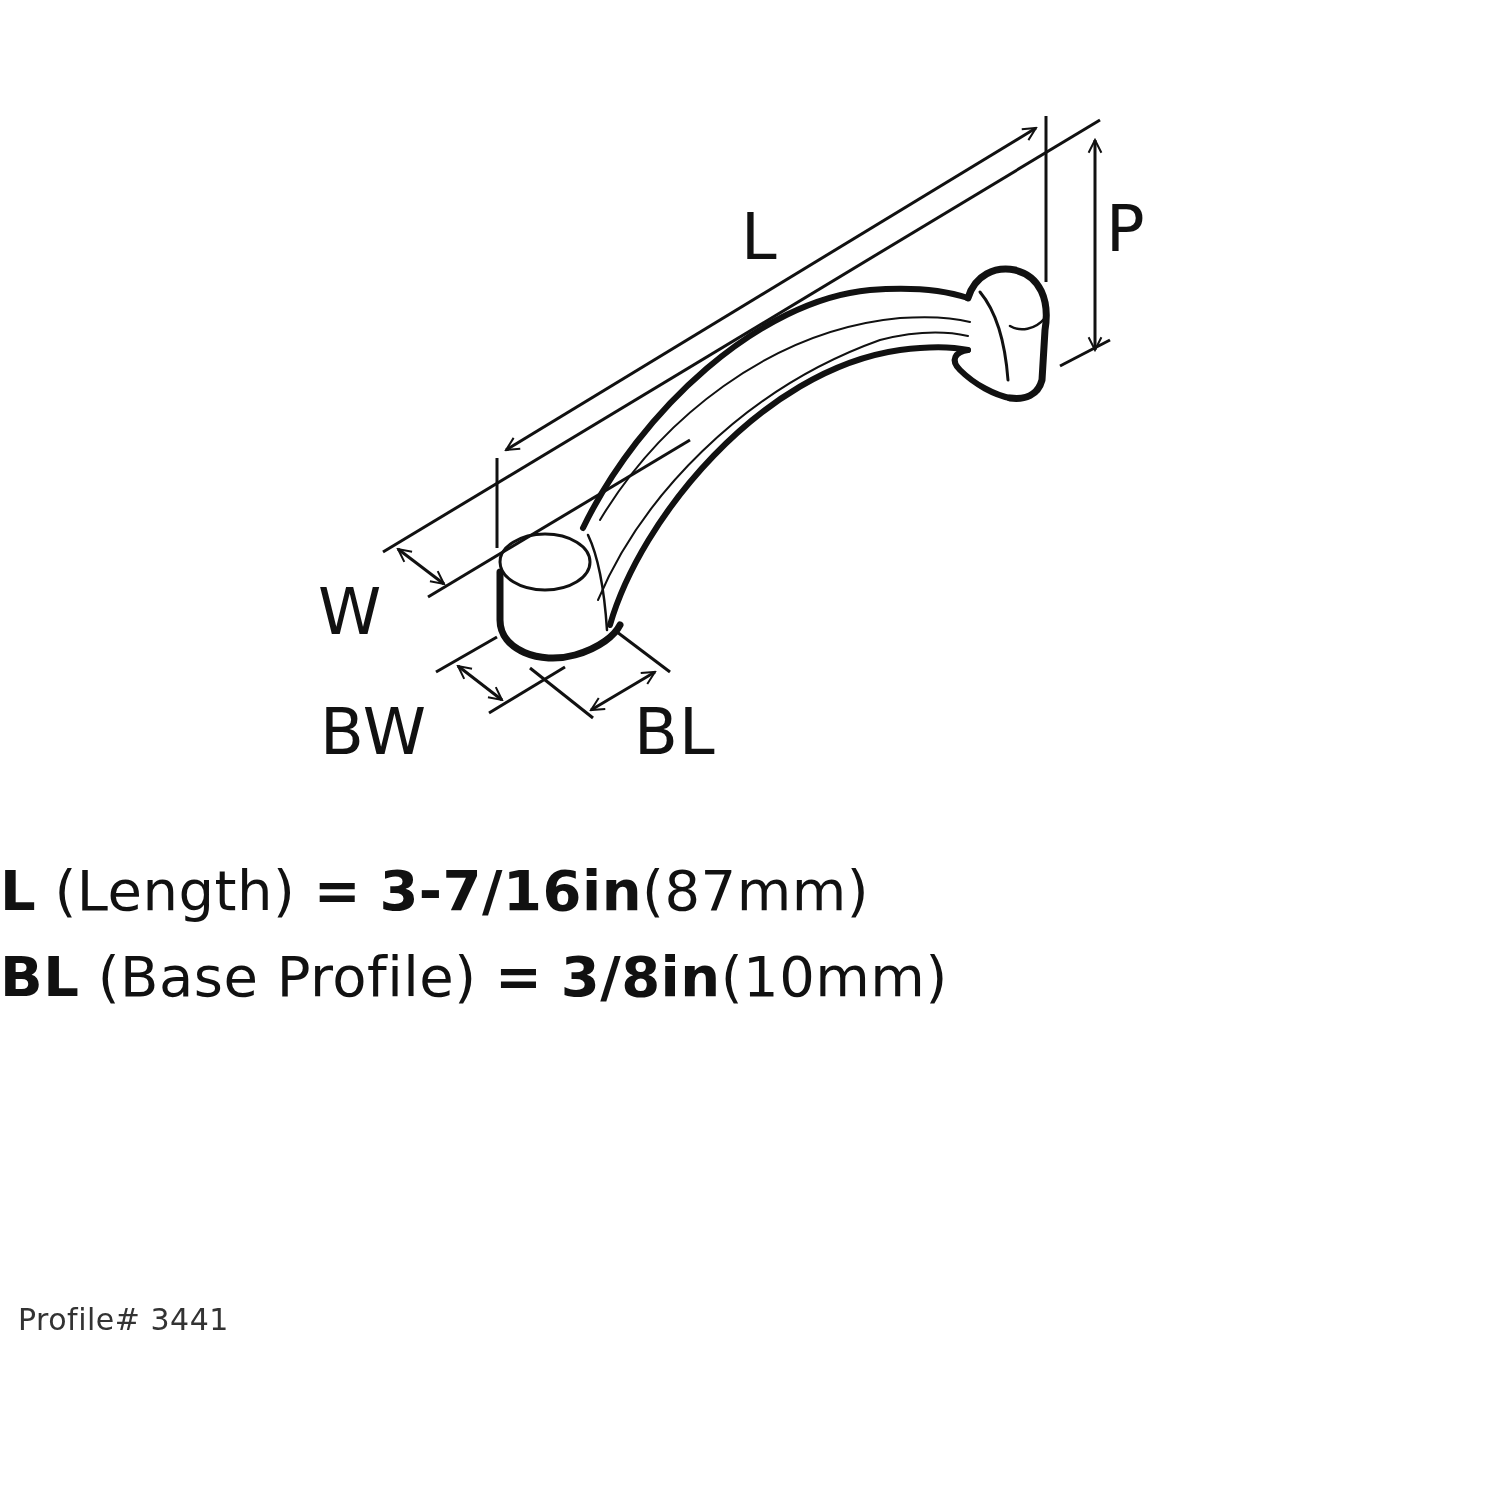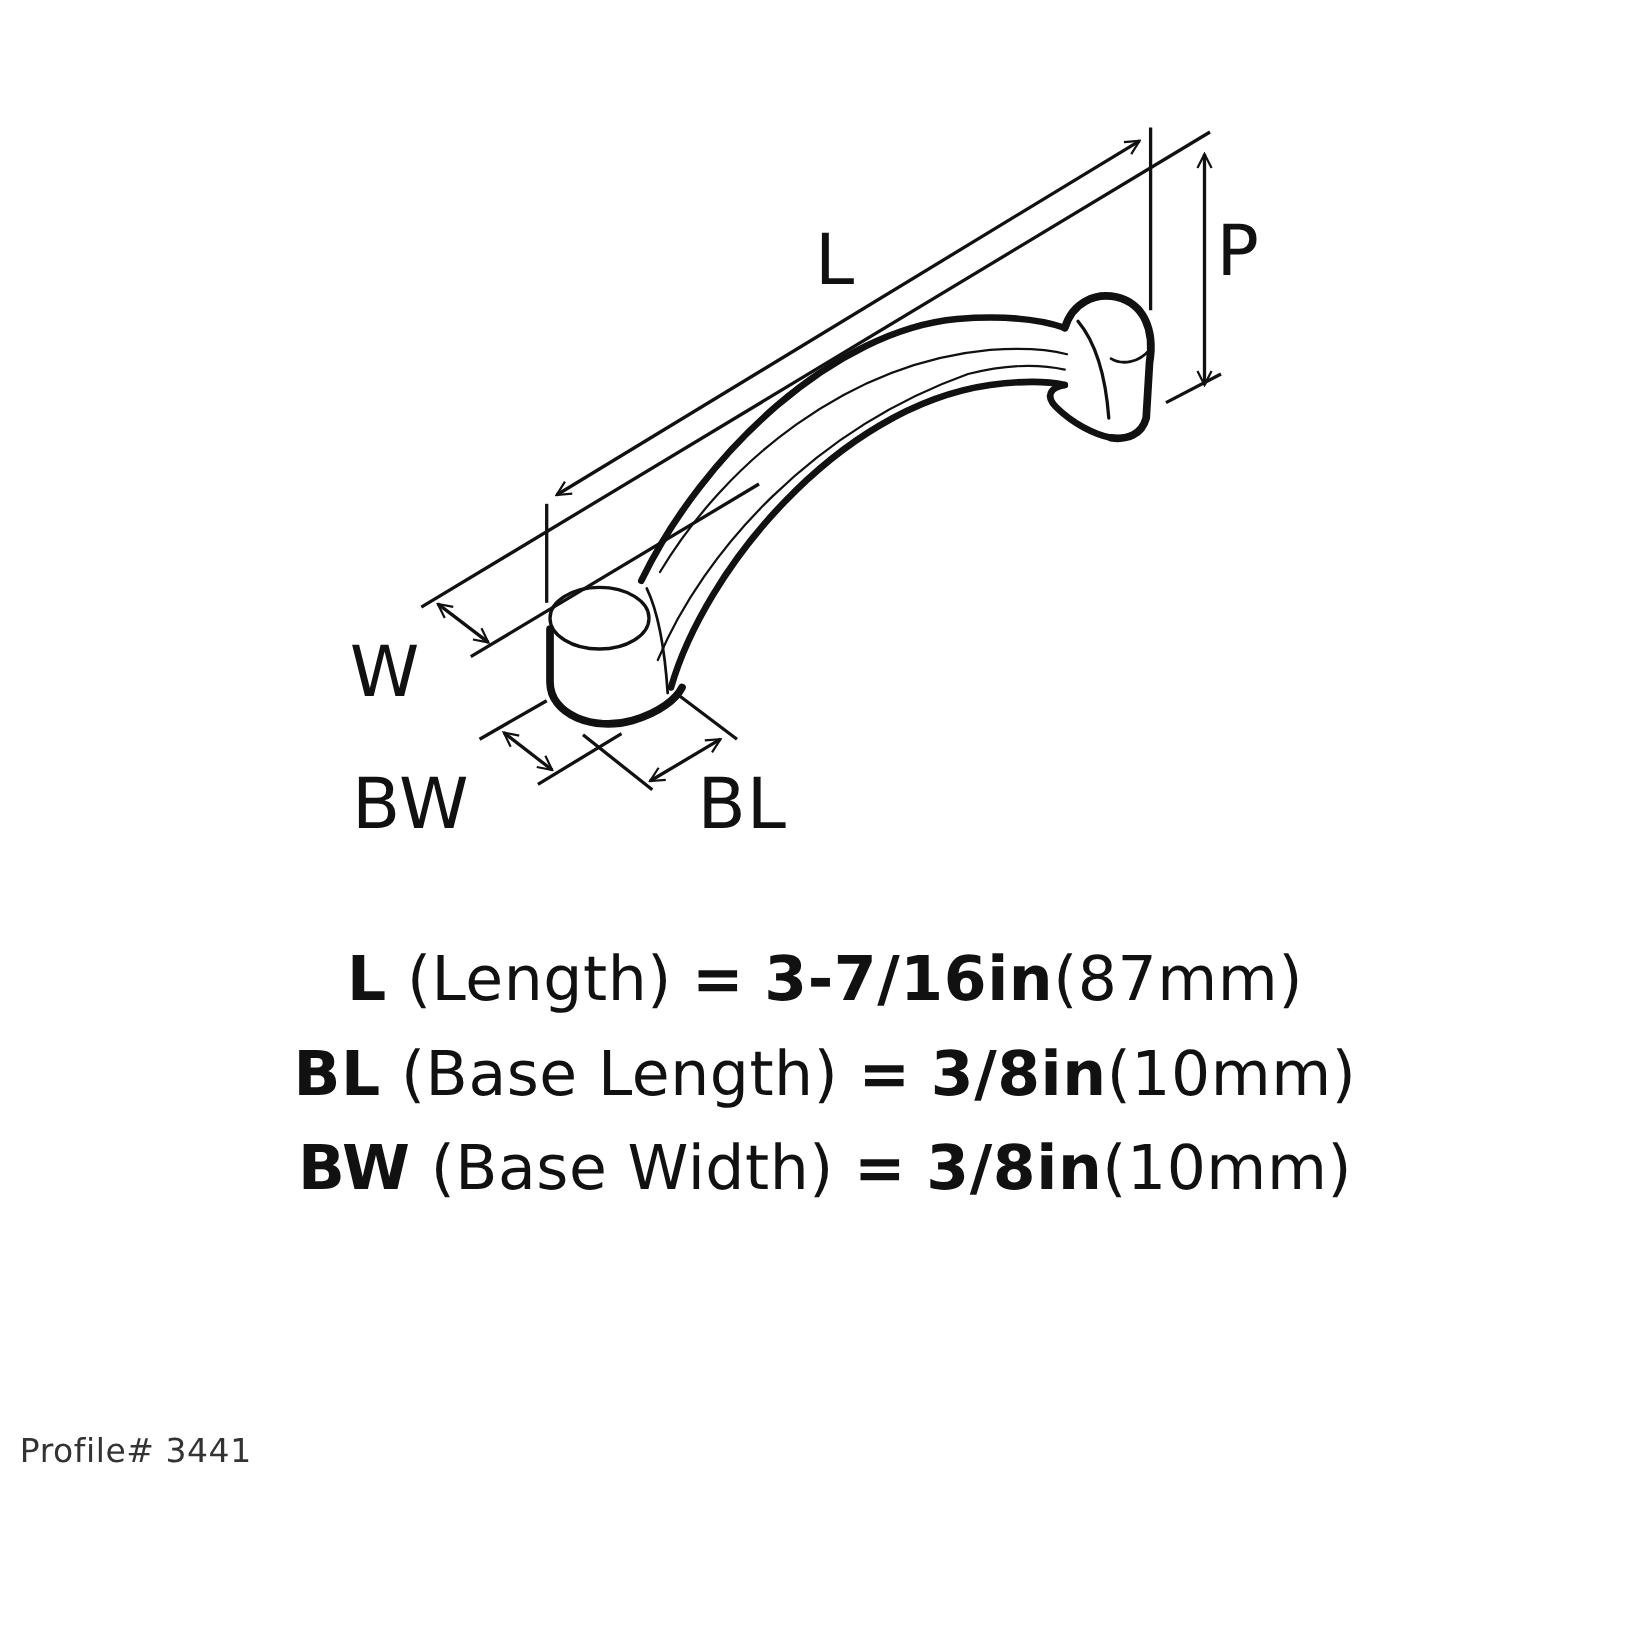--- a/index.html
+++ b/index.html
@@ -39,21 +39,21 @@
     .dim-label.P  { left: 1106px; top: 197px; }
     .dim-label.W  { left: 318px;  top: 580px; }
     .dim-label.BW { left: 320px;  top: 700px; }
     .dim-label.BL { left: 634px;  top: 700px; }
 
     .specs {
       position: absolute;
       left: 0;
       top: 848px;
       width: 1500px;
-      text-align: center;
+      text-align: left;
     }
     .spec-line {
       font-size: 56px;
       line-height: 86px;
       height: 86px;
       white-space: nowrap;
       letter-spacing: 0.5px;
     }
     .spec-line .code { font-weight: bold; }
     .spec-line .name { font-weight: normal; }
@@ -138,25 +138,19 @@
 
 <div class="specs">
   <div class="spec-line">
     <span class="code">L</span>
     <span class="name">(Length)</span>
     <span class="eq">=</span>
     <span class="imp">3-7/16in</span><span class="met">(87mm)</span>
   </div>
   <div class="spec-line">
     <span class="code">BL</span>
-    <span class="name">(Base Length)</span>
-    <span class="eq">=</span>
-    <span class="imp">3/8in</span><span class="met">(10mm)</span>
-  </div>
-  <div class="spec-line">
-    <span class="code">BW</span>
-    <span class="name">(Base Width)</span>
+    <span class="name">(Base Profile)</span>
     <span class="eq">=</span>
     <span class="imp">3/8in</span><span class="met">(10mm)</span>
   </div>
 </div>
 
 <div class="profile">Profile# 3441</div>
 
 </body></html>

